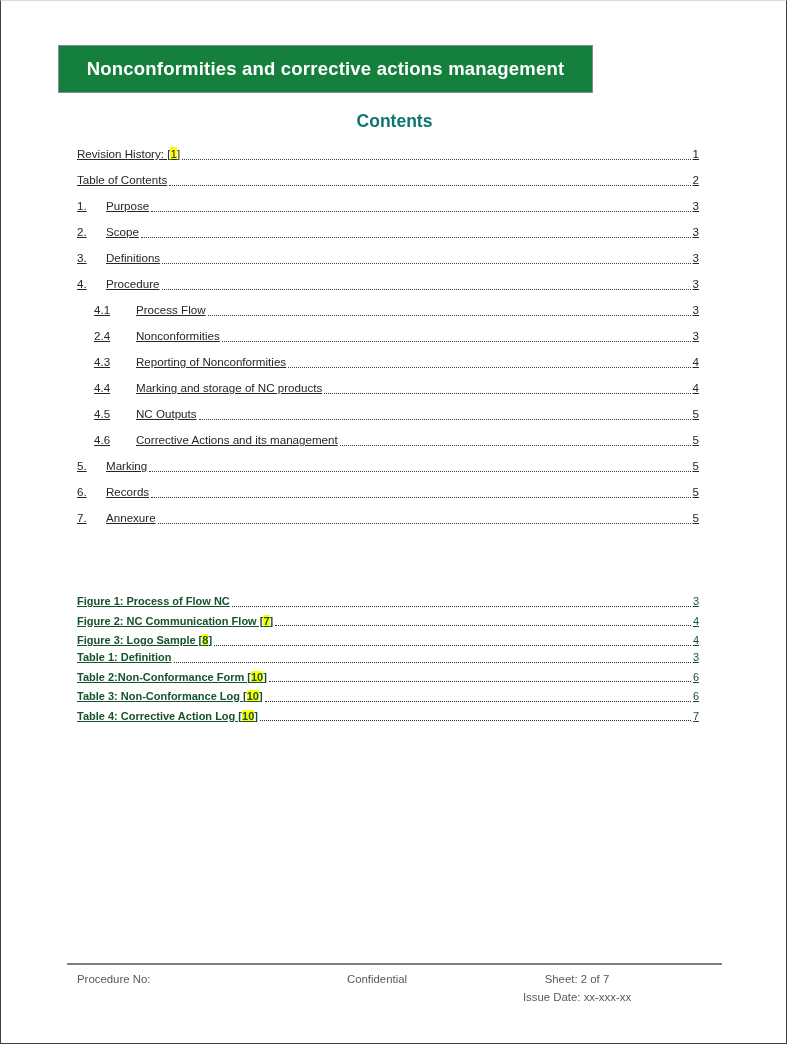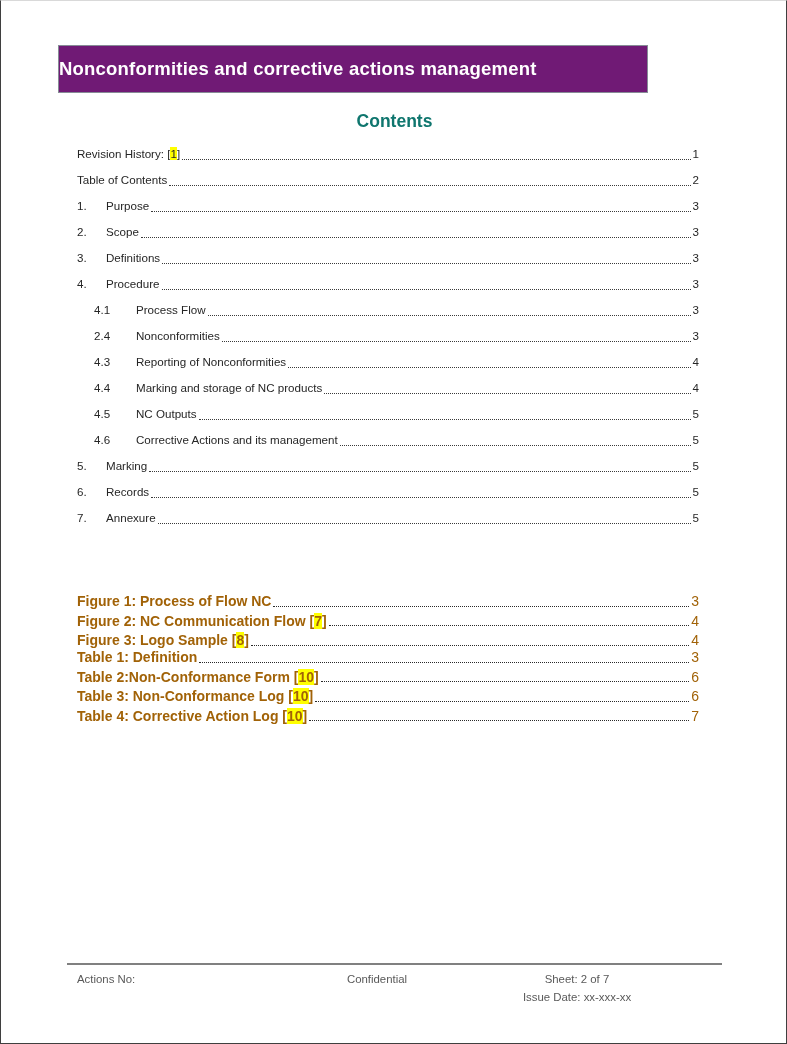--- a/index.html
+++ b/index.html
@@ -8,60 +8,61 @@
     background:#ffffff;
     font-family:"Liberation Sans", sans-serif;
     color:#262626;
     position:relative;
     box-sizing:border-box;
     border:1px solid #3f3f3f;
     border-top:1px solid #d9d9d9;
     overflow:hidden;
   }
   .banner{
-    position:absolute;left:57px;top:44px;width:590px;height:48px;
-    background:#701a75;border:1px solid #868c96;box-sizing:border-box;
-    display:flex;align-items:center;justify-content:flex-start;
+    position:absolute;left:57px;top:44px;width:535px;height:48px;
+    background:#15803d;border:1px solid #868c96;box-sizing:border-box;
+    display:flex;align-items:center;justify-content:center;
   }
   .banner-title{
     color:#ffffff;font-weight:bold;font-size:18.5px;letter-spacing:.2px;
   }
   .contents-title{
     position:absolute;left:0;top:110px;width:787px;
     text-align:center;font-weight:bold;font-size:17.5px;color:#0f766e;
   }
   .toc{
     position:absolute;left:76px;top:140px;width:622px;
   }
   .toc-row{
     display:flex;align-items:center;
     height:26px;line-height:26px;
     font-size:11.6px;color:#262626;
     white-space:nowrap;
+    text-decoration:underline;
   }
   .toc-row .num{flex:0 0 auto;}
   .lvl1 .num{width:29px;}
   .lvl2 .num{width:42px;margin-left:17px;}
   .toc-row .label{flex:0 0 auto;}
   .leader{
     flex:1 1 auto;height:0;
     border-bottom:1.7px dotted #3a3a3a;
     margin:0 2px;align-self:flex-end;
     position:relative;top:-7px;
   }
   .page-num{flex:0 0 auto;}
   .hl{background:#ffff00;}
   .lot{
     position:absolute;left:76px;width:622px;
   }
   .figures{top:591px;}
   .tables{top:647px;}
   .lot .toc-row{
     height:19.6px;line-height:19.6px;
-    font-weight:bold;font-size:14px;color:#a16207;
+    font-weight:bold;font-size:11px;color:#14532d;
   }
   .lot .leader{top:-5px;border-bottom-color:#2a2a2a;}
   .lot .page-num{font-weight:normal;}
   .footer-line{
     position:absolute;left:66px;top:962px;width:655px;height:0;
     border-top:2px solid #808080;
   }
   .footer{
     position:absolute;left:76px;top:969px;width:600px;
     display:flex;font-size:11.4px;color:#595959;line-height:18px;
@@ -207,21 +208,21 @@
   <div class="toc-row">
     <span class="label"><span>Table 4: Corrective Action Log [</span><span class="hl">10</span><span>]</span></span>
     <span class="leader"></span>
     <span class="page-num">7</span>
   </div>
 </div>
 
 <div class="footer-line"></div>
 <div class="footer">
   <div class="col">
-    <div>Actions No:</div>
+    <div>Procedure No:</div>
   </div>
   <div class="col center">
     <div>Confidential</div>
   </div>
   <div class="col right">
     <div>Sheet: 2 of 7</div>
     <div>Issue Date: xx-xxx-xx</div>
   </div>
 </div>
 

